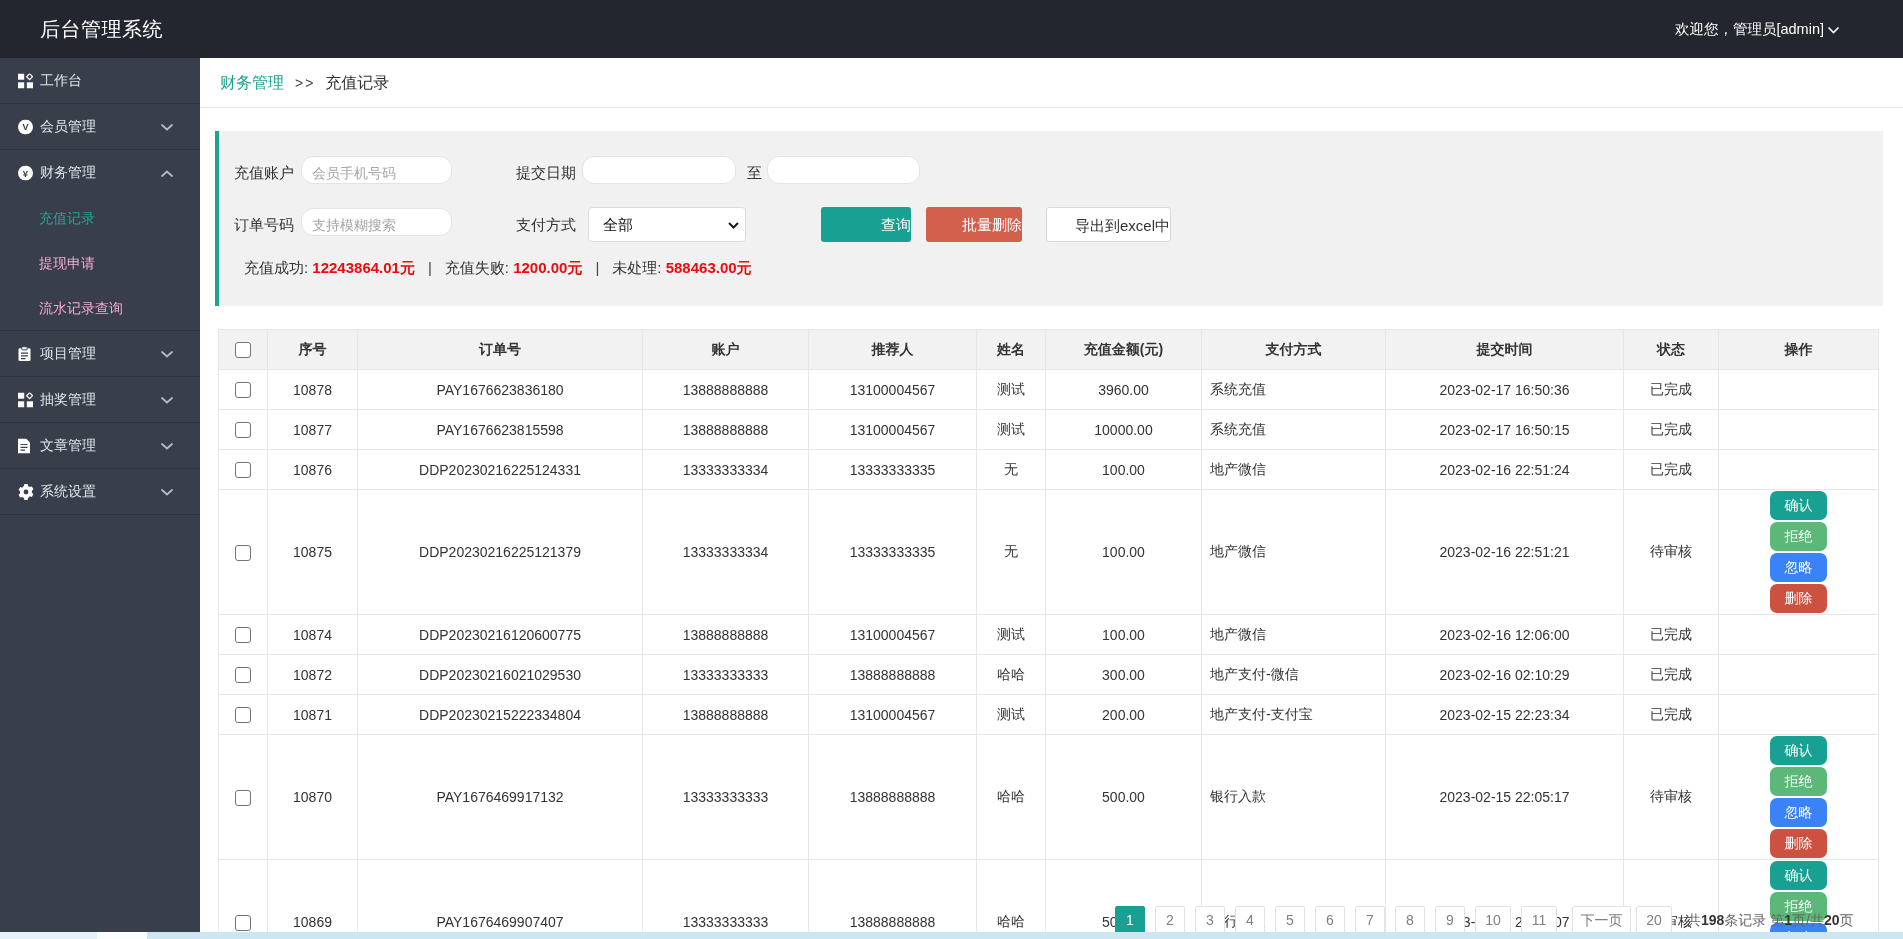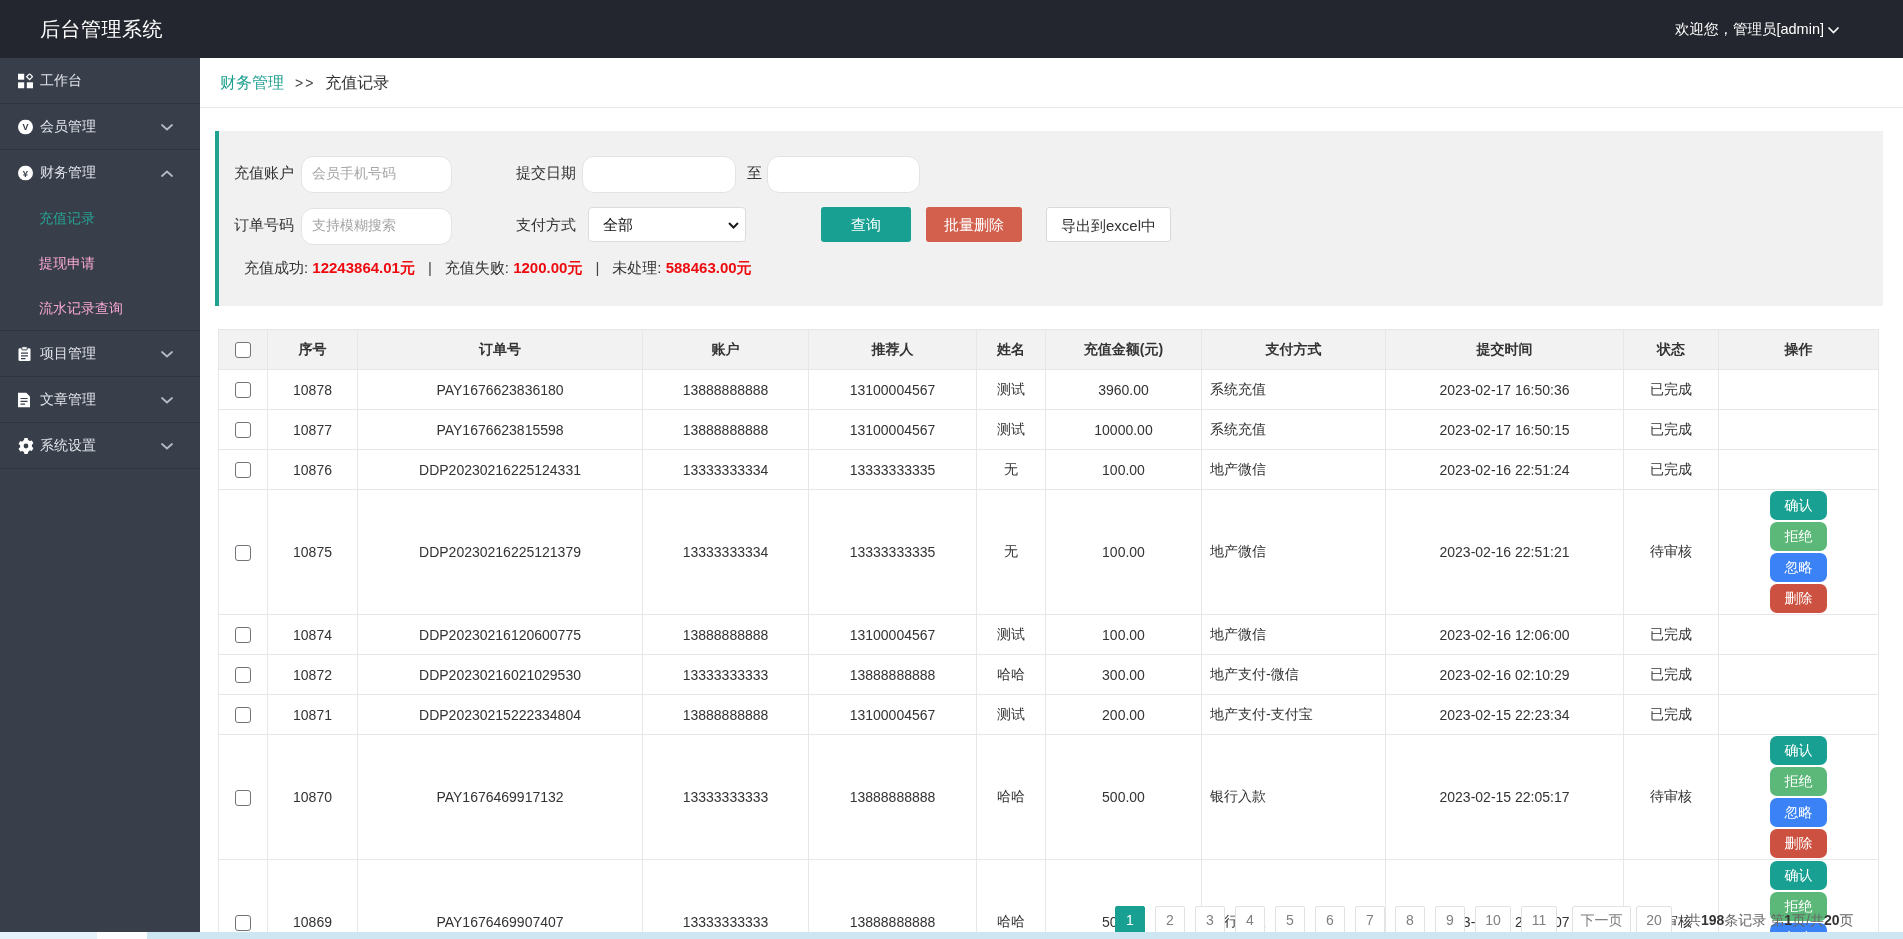--- a/index.html
+++ b/index.html
@@ -16,25 +16,25 @@
 .smi{height:45px;line-height:45px;color:#f9a8d4;font-size:14px;padding-left:39px}
 .smi.on{color:#27a392}
 .smb{border-bottom:1px solid #2f3540}
 .content{position:absolute;left:200px;top:58px;width:1703px;height:874px;background:#fff}
 .crumb{position:absolute;left:0;top:0;width:1703px;height:50px;border-bottom:1px solid #e8e8e8;font-size:16px;line-height:49px}
 .crumb .c1{color:#20a08f;margin-left:20px}
 .crumb .c2{color:#444;letter-spacing:2px;margin:0 10px 0 11px;font-size:14px}
 .crumb .c3{color:#333}
 .panel{position:absolute;left:15px;top:73px;width:1668px;height:175px;background:#f1f1f1;border-left:4px solid #1fa390}
 .flabel{position:absolute;height:34px;line-height:34px;font-size:15px;color:#333}
-.fin{position:absolute;height:37px;border:1px solid #e3e3e3;border-radius:12px;background:#fff;font-size:14px;color:#333;padding:0 10px;line-height:32px}
+.fin{position:absolute;height:28px;border:1px solid #e3e3e3;border-radius:12px;background:#fff;font-size:14px;color:#333;padding:0 10px;line-height:32px}
 .fin .ph{color:#a6a6a6}
 .fsel{position:absolute;height:35px;border:1px solid #dcdcdc;border-radius:4px;background:#fff;font-size:15px;color:#111;line-height:33px;padding:0 10px 0 14px}
 .fsel svg{position:absolute;right:6px;top:14px}
-.fbtn{position:absolute;height:35px;border-radius:3px;color:#fff;font-size:15px;text-align:center;line-height:35px}
+.fbtn{position:absolute;height:35px;border-radius:3px;color:#fff;font-size:15px;text-align:right;line-height:35px}
 .stats{position:absolute;left:25px;top:122px;height:30px;line-height:30px;font-size:15px;color:#333}
 .stats b{color:#ed0b10;font-size:15px;font-weight:bold}
 .stats .sep{margin:0 13px;color:#444}
 table{position:absolute;left:18px;top:271px;width:1660px;border-collapse:collapse;table-layout:fixed;font-size:14px;color:#333}
 th,td{border:1px solid #e7e7e7;text-align:center;vertical-align:middle;overflow:hidden;white-space:nowrap}
 th{height:40px;background:#f2f2f2;font-weight:bold}
 td{height:40px;background:#fff}
 tr.tall td{height:79px}
 td.pl{text-align:left;padding-left:8px}
 .cb{display:inline-block;width:16px;height:16px;border:1.6px solid #70757a;border-radius:3px;background:#fff;vertical-align:middle}
@@ -85,20 +85,28 @@
   <div class="smi on">充值记录</div>
   <div class="smi">提现申请</div>
   <div class="smi smb">流水记录查询</div>
   <div class="mi bb"><svg class="mic" width="13" height="15" viewBox="0 0 13 15">
         <rect x="0.5" y="1.8" width="12" height="12.7" rx="1.3" fill="#fff"></rect>
         <rect x="3.8" y="0.2" width="5.4" height="3.2" rx="0.8" fill="#fff" stroke="#383e4a" stroke-width="1"></rect>
         <line x1="3" y1="6.6" x2="10" y2="6.6" stroke="#383e4a" stroke-width="1.2"></line>
         <line x1="3" y1="9.4" x2="10" y2="9.4" stroke="#383e4a" stroke-width="1.2"></line>
         <line x1="3" y1="12.2" x2="7.5" y2="12.2" stroke="#383e4a" stroke-width="1.2"></line>
       </svg>项目管理<svg class="mch" width="12" height="7" viewBox="0 0 12 7">
+        <path d="M1 1 L6 5.5 L11 1" stroke="#b6bac2" stroke-width="1.8" fill="none" stroke-linecap="round"></path>
+      </svg></div>
+  <div class="mi bb"><svg class="mic" width="15" height="15" viewBox="0 0 15 15">
+        <rect x="0" y="0" width="6.2" height="6.2" fill="#fff"></rect>
+        <rect x="0" y="8.8" width="6.2" height="6.2" fill="#fff"></rect>
+        <rect x="8.8" y="8.8" width="6.2" height="6.2" fill="#fff"></rect>
+        <rect x="9.5" y="1.1" width="4.2" height="4.2" transform="rotate(45 11.6 3.2)" fill="none" stroke="#fff" stroke-width="1.2"></rect>
+      </svg>抽奖管理<svg class="mch" width="12" height="7" viewBox="0 0 12 7">
         <path d="M1 1 L6 5.5 L11 1" stroke="#b6bac2" stroke-width="1.8" fill="none" stroke-linecap="round"></path>
       </svg></div>
   <div class="mi bb"><svg class="mic" width="12" height="15" viewBox="0 0 12 15">
         <path d="M0 0 h8 l4 4 v11 h-12 z" fill="#fff"></path>
         <line x1="2.5" y1="6" x2="9.5" y2="6" stroke="#383e4a" stroke-width="1.2"></line>
         <line x1="2.5" y1="8.8" x2="9.5" y2="8.8" stroke="#383e4a" stroke-width="1.2"></line>
         <line x1="2.5" y1="11.6" x2="7" y2="11.6" stroke="#383e4a" stroke-width="1.2"></line>
       </svg>文章管理<svg class="mch" width="12" height="7" viewBox="0 0 12 7">
         <path d="M1 1 L6 5.5 L11 1" stroke="#b6bac2" stroke-width="1.8" fill="none" stroke-linecap="round"></path>
       </svg></div>

